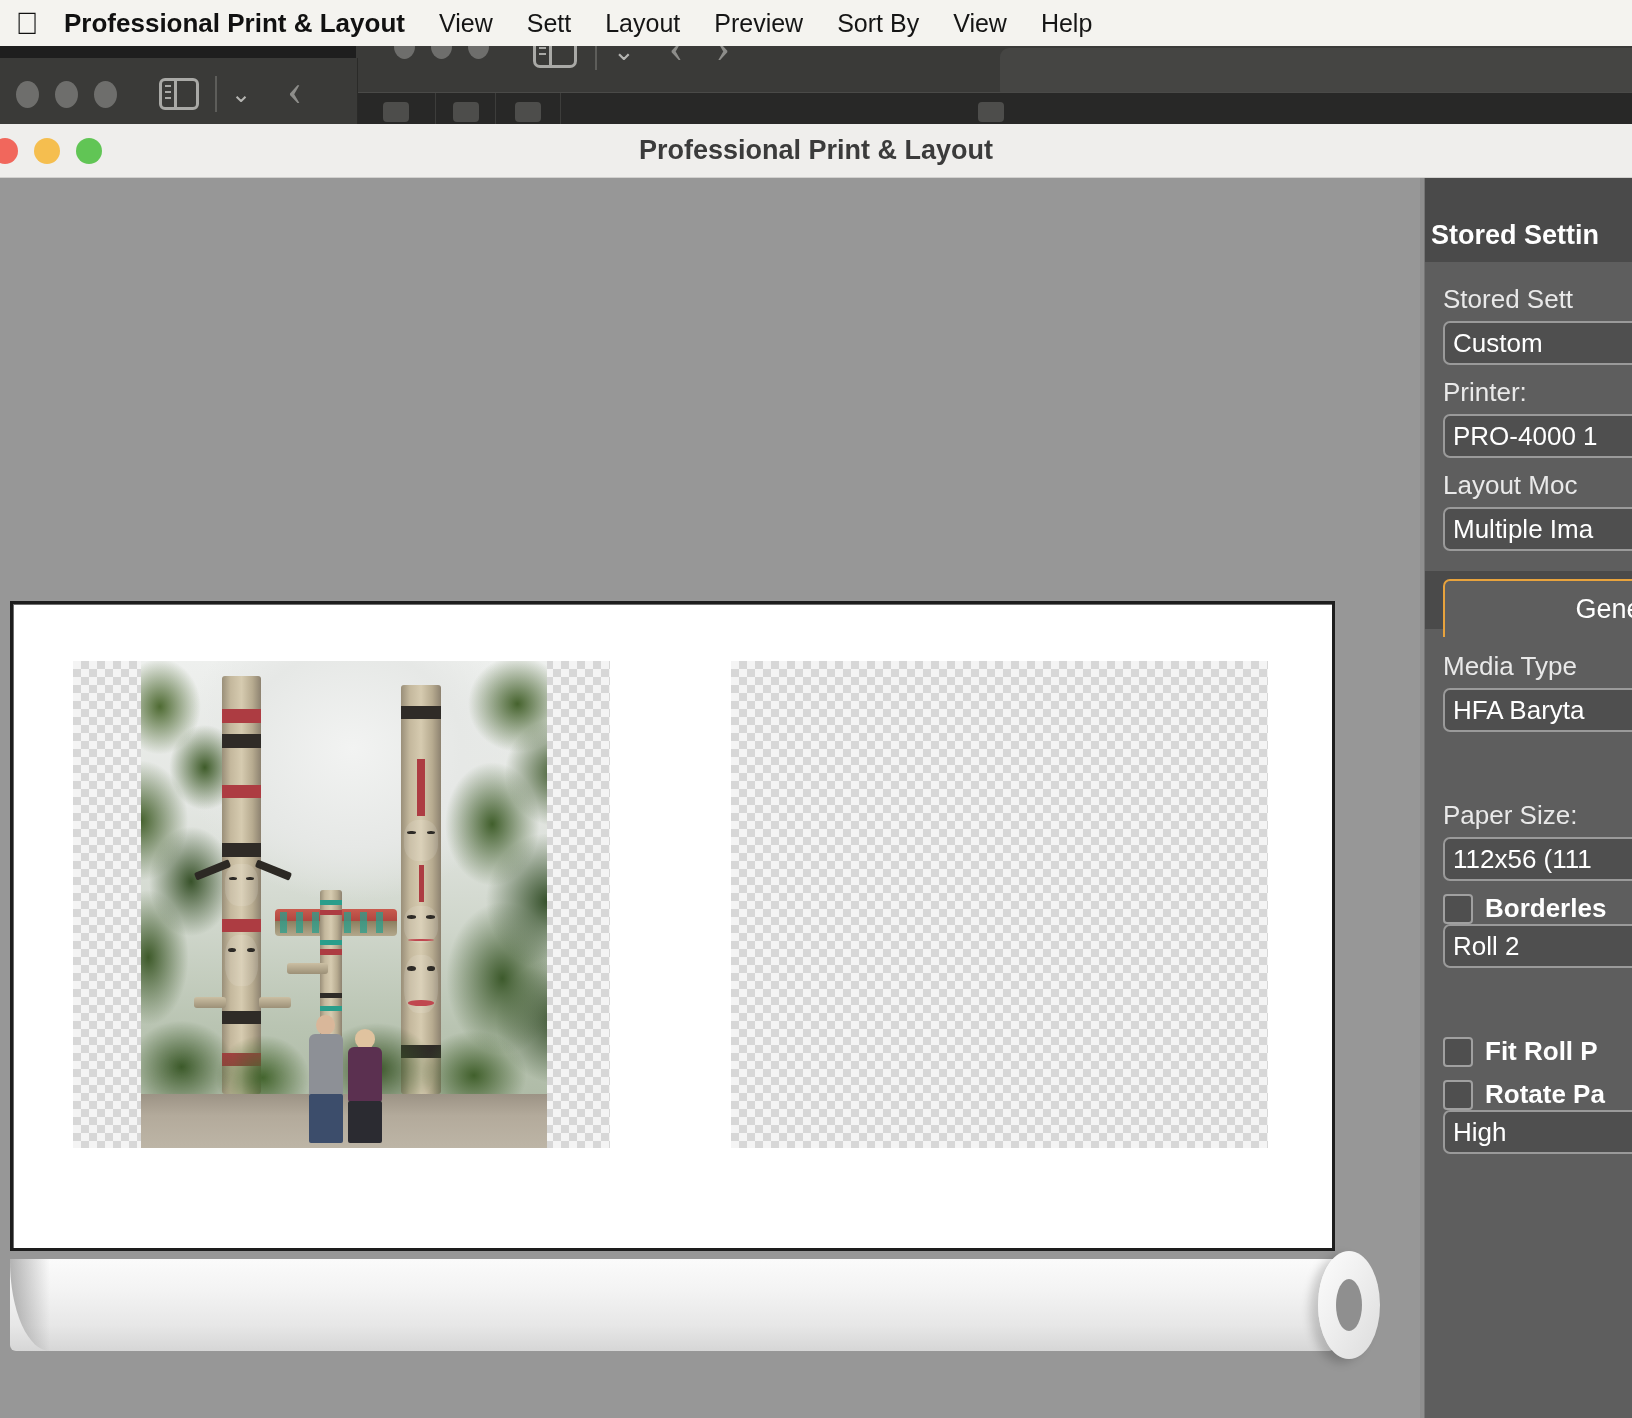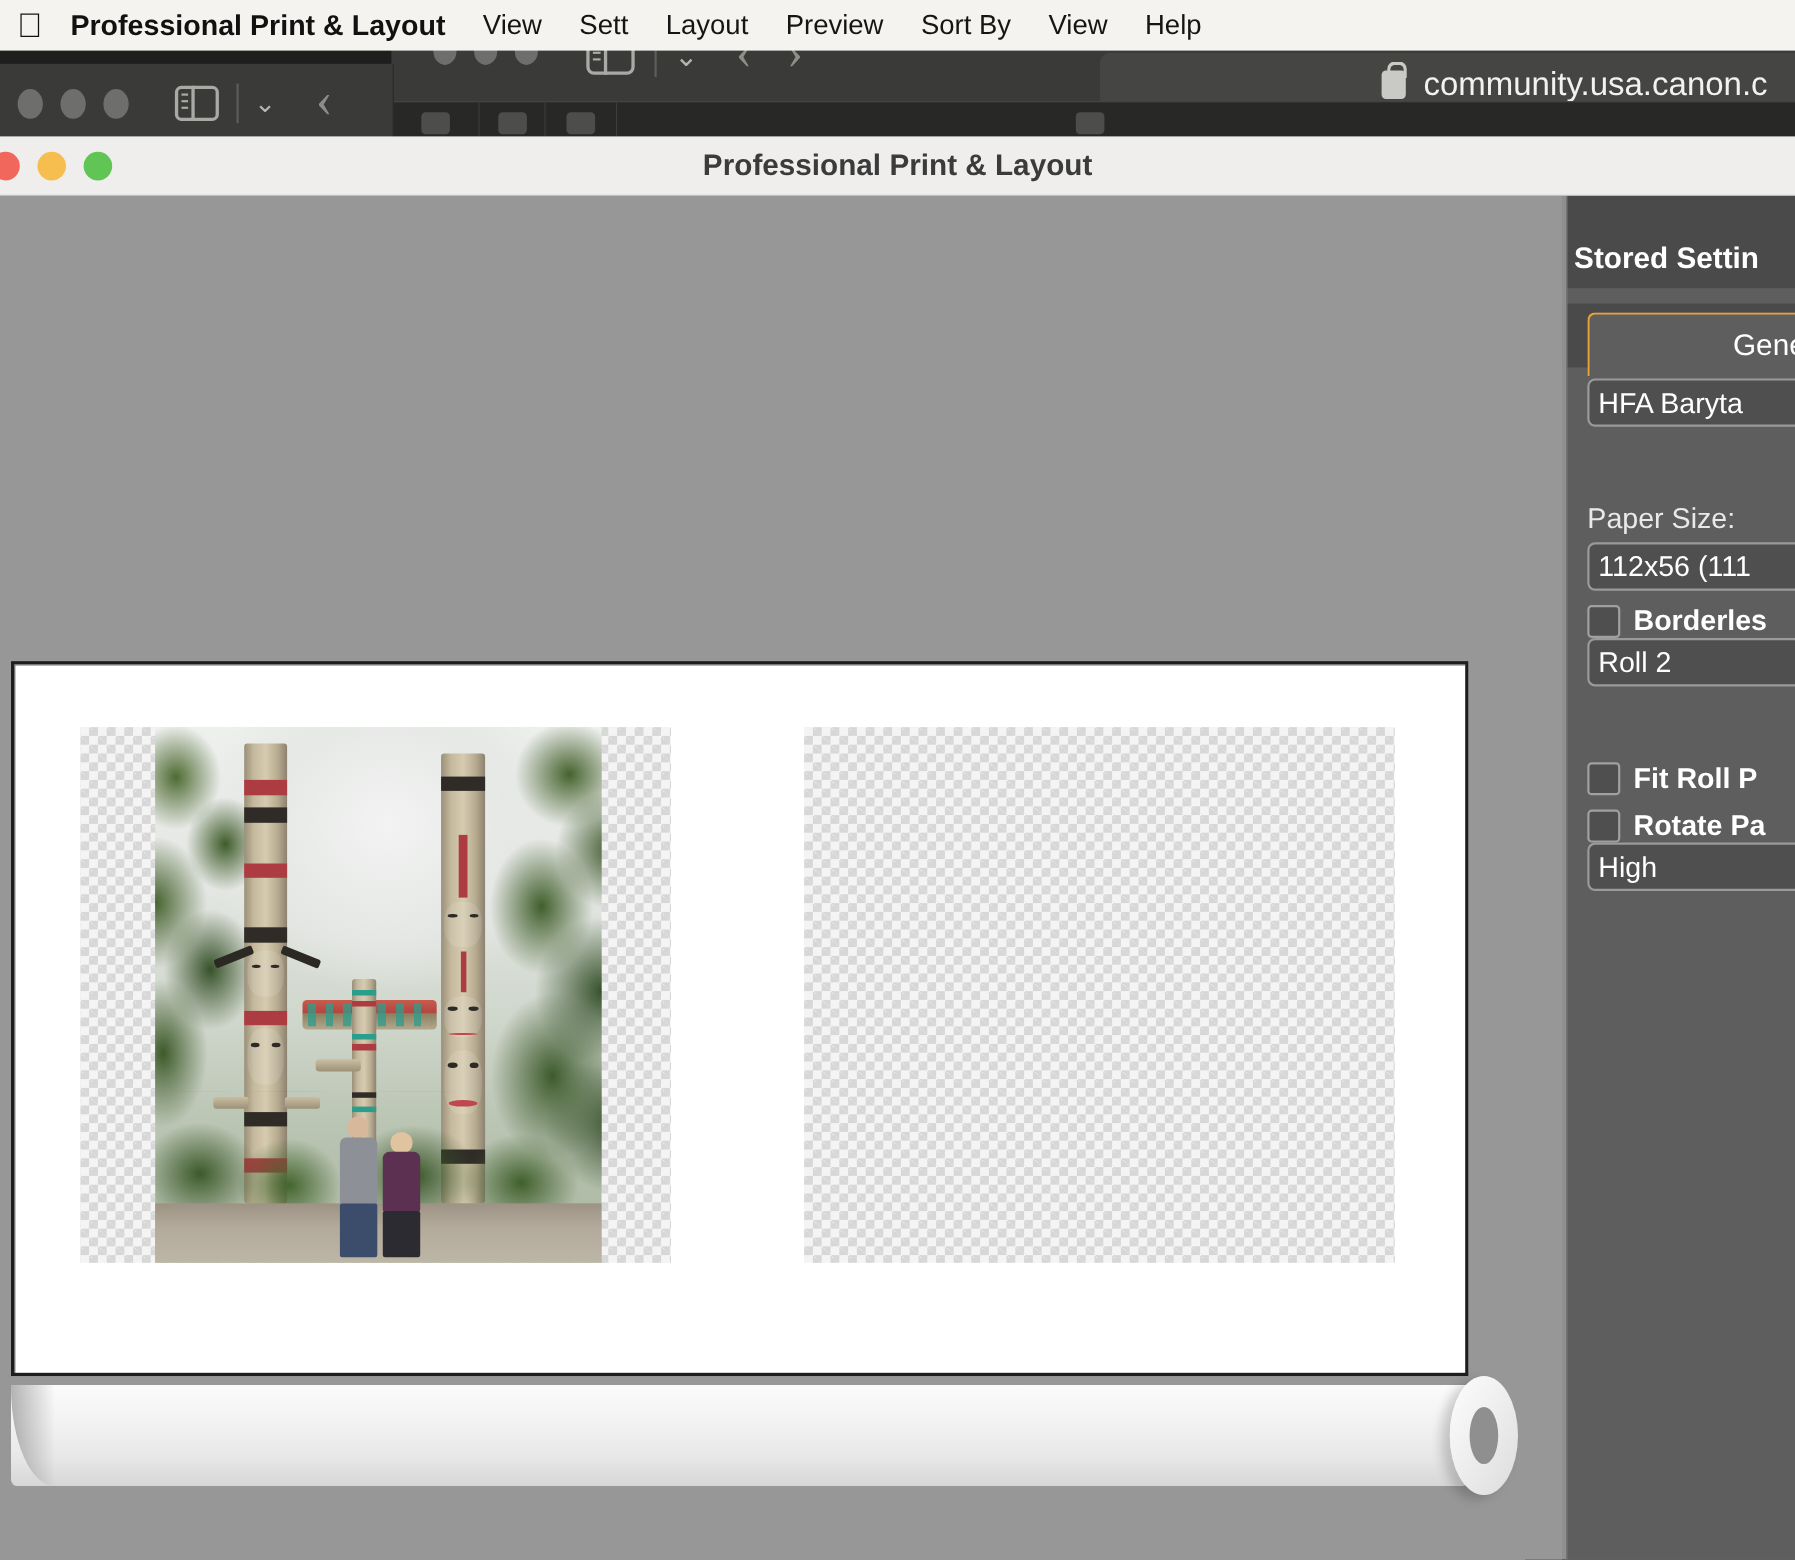--- a/index.html
+++ b/index.html
@@ -340,24 +340,20 @@
             <i></i>
             <i></i>
             <i></i>
           </div>
       </div>
       <div class="sf-divider"></div>
       <div class="sf-chev">⌄</div>
       <div class="sf-back">‹</div>
       <div class="sf-fwd">›</div>
       <div class="sf-urlbar"></div>
-      <div class="sf-url-wrap">
-        <div class="sf-lock"></div>
-        <div class="sf-url">community.usa.canon.c</div>
-      </div>
     </div>
     <div class="safari-bookmarks">
       <div class="bm-cell" style="width:80px">
           <div class="bm-ico"></div>
         </div>
       <div class="bm-cell" style="width:60px">
           <div class="bm-ico"></div>
         </div>
       <div class="bm-cell" style="width:65px">
           <div class="bm-ico"></div>
@@ -508,27 +504,38 @@
         <div class="roll-cap">
           <div class="roll-cap-hole"></div>
         </div>
       </div>
 
       <div class="sidebar">
 
         <div class="sb-topbar"></div>
         <div class="sb-header">Stored Settin</div>
 
+        <div class="sb-group">
+          <div class="sb-label">Stored Sett</div>
+          <div class="sb-select">Custom</div>
+
+          <div class="sb-label">Printer:</div>
+          <div class="sb-select">PRO-4000 1</div>
+
+          <div class="sb-label">Layout Moc</div>
+          <div class="sb-select">Multiple Ima</div>
+        </div>
 
         <div class="sb-tabbar">
           <div class="sb-tab-active">Gener</div>
         </div>
 
 
         <div class="sb-group">
+          <div class="sb-label">Media Type</div>
           <div class="sb-select">HFA Baryta </div>
 
           <div class="sb-spacer-lg"></div>
 
           <div class="sb-label">Paper Size:</div>
           <div class="sb-select">112x56 (111</div>
 
           <div class="sb-check-row">
             <div class="sb-checkbox"></div>
             <div class="sb-check-label">Borderles</div>

